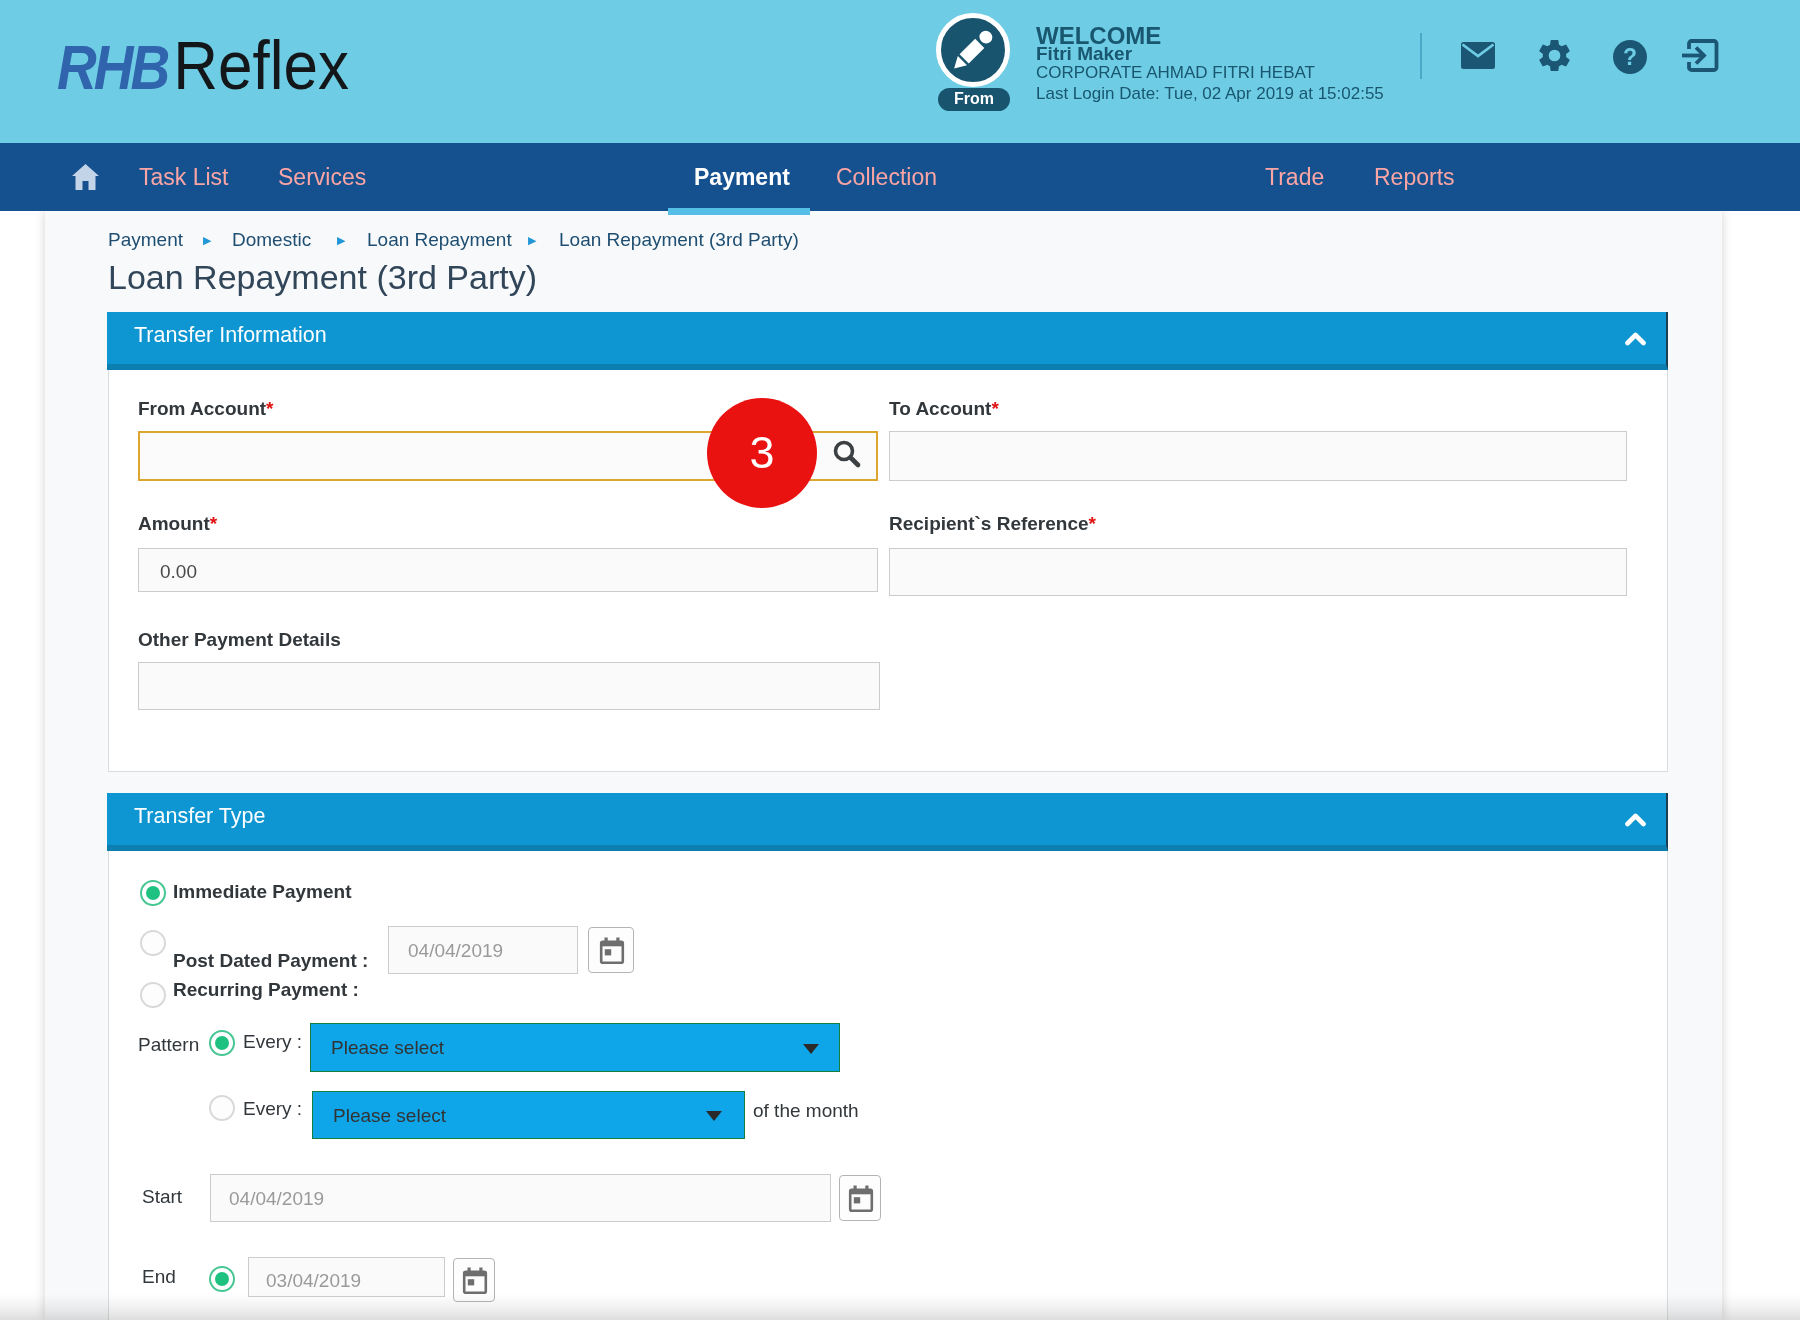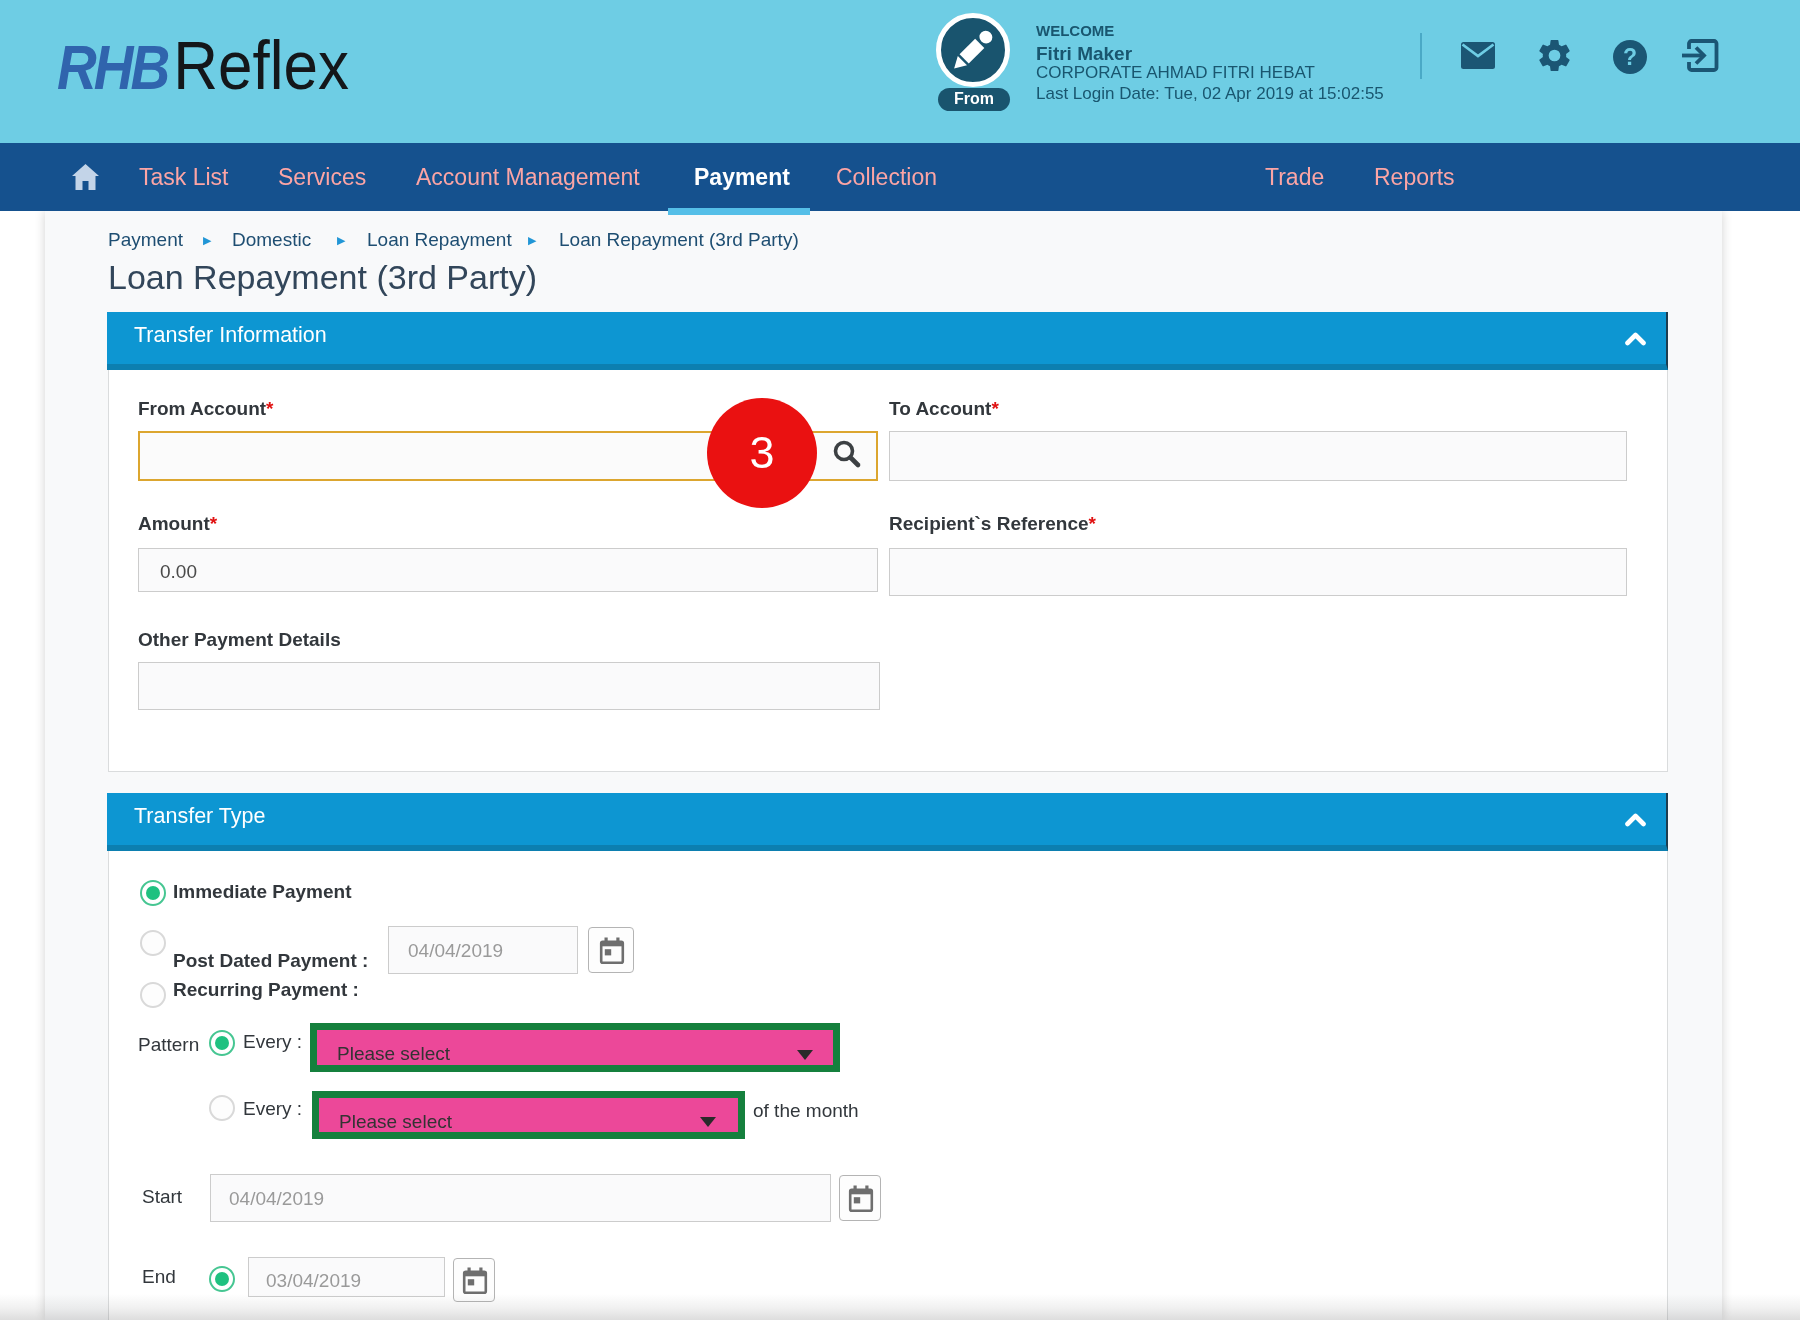--- a/index.html
+++ b/index.html
@@ -9,21 +9,21 @@
 
   
   #topbar { left:0; top:0; width:1800px; height:143px; background:#6ecde4; }
   #logo { left:57px; top:30px; }
   #logo .rhb { display:inline-block; font-style:italic; font-weight:bold; font-size:55px; color:#3064ad; letter-spacing:-3px; transform:scaleY(1.13); transform-origin:50% 60%; }
   #logo .reflex { display:inline-block; font-weight:normal; font-size:62px; color:#14171a; letter-spacing:0px; margin-left:6px; transform:scaleY(1.12); transform-origin:50% 60%; }
 
   #avatar { left:936px; top:13px; width:74px; height:74px; border-radius:50%; background:#19546e; border:5px solid #fff; }
   #maker-pill { left:938px; top:88px; width:72px; height:23px; border-radius:12px; background:#19546e; color:#fff; font-size:16px; font-weight:bold; text-align:center; line-height:22px; }
   .welc { color:#19566f; }
-  #w1 { left:1036px; top:22px; font-size:15px; font-weight:bold; }
+  #w1 { left:1036px; top:22px; font-size:24px; font-weight:bold; }
   #w2 { left:1036px; top:43px; font-size:19px; font-weight:bold; }
   #w3 { left:1036px; top:63px; font-size:17px; }
   #w4 { left:1036px; top:84px; font-size:17px; }
   #hdiv { left:1420px; top:33px; width:2px; height:46px; background:#4aa9c6; }
 
   
   #navbar { left:0; top:143px; width:1800px; height:68px; background:#15518e; z-index:3; }
   .navitem { position:absolute; top:0; height:68px; line-height:68px; color:#fca5a5; font-size:23px; white-space:nowrap; }
   #nav-active { color:#fff; font-weight:bold; }
   #nav-underline { left:668px; top:65px; width:142px; height:7px; background:#55bfe8; }
@@ -44,21 +44,21 @@
   .inp { position:absolute; background:#fafafb; border:1px solid #cccccc; }
   .ghost { color:#9a9a9a; font-size:19px; }
 
   
   .radio { position:absolute; width:26px; height:26px; border-radius:50%; background:#fdfdfd; border:2px solid #d9d9d9; }
   .radio.sel { background:#fff; border:2px solid #46c692; }
   .radio.sel::after { content:""; position:absolute; left:4px; top:4px; width:14px; height:14px; border-radius:50%; background:#1fc180; }
   .rlabel { position:absolute; font-size:19px; font-weight:bold; color:#32373c; }
   .plain { position:absolute; font-size:19px; color:#32373c; }
   .btn { position:absolute; background:#fdfdfd; border:1px solid #b4b4b4; border-radius:4px; }
-  .sel-box { position:absolute; background:#ec4899; border:7px solid #15803d; font-size:19px; color:#333; }
+  .sel-box { position:absolute; background:#0ea5e9; border:1px solid #15803d; font-size:19px; color:#333; }
   .sel-box .txt { position:absolute; left:20px; top:13px; }
   .caret { position:absolute; width:0; height:0; border-left:8px solid transparent; border-right:8px solid transparent; border-top:10px solid #2a2a2a; }
 </style>
 </head>
 <body>
 
 <div id="topbar" class="abs"></div>
 <div id="logo" class="abs"><span class="rhb">RHB</span><span class="reflex">Reflex</span></div>
 
 <div id="avatar" class="abs">
@@ -95,21 +95,20 @@
 </svg>
 
 <div id="navbar" class="abs">
   <div class="navitem" id="nav-home" style="left:72px;">
     <svg style="position:absolute; left:0; top:21px;" width="27" height="26" viewBox="0 0 27 26">
       <path d="M13.5 0 L27 12 H23.5 V26 H16.5 V17 H10.5 V26 H3.5 V12 H0 Z" fill="#c3d4e8"></path>
     </svg>
   </div>
   <div class="navitem" style="left:139px;">Task List</div>
   <div class="navitem" style="left:278px;">Services</div>
-  <div class="navitem" style="left:416px;">Account Management</div>
   <div class="navitem" id="nav-active" style="left:694px;">Payment</div>
   <div class="navitem" style="left:836px;">Collection</div>
   <div class="navitem" style="left:1265px;">Trade</div>
   <div class="navitem" style="left:1374px;text-align:right;">Reports</div>
   <div id="nav-underline" class="abs"></div>
 </div>
 
 <div id="wrapper" class="abs"></div>
 
 <div class="crumb" style="left:108px;">Payment</div>

